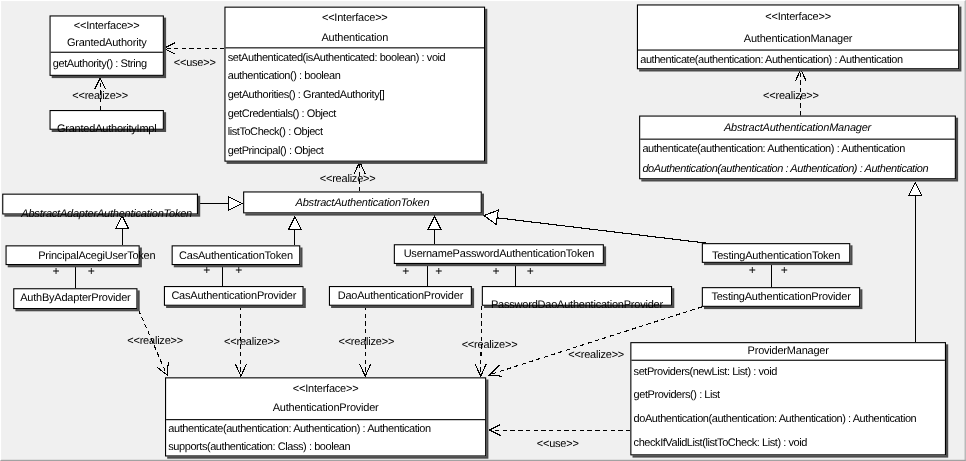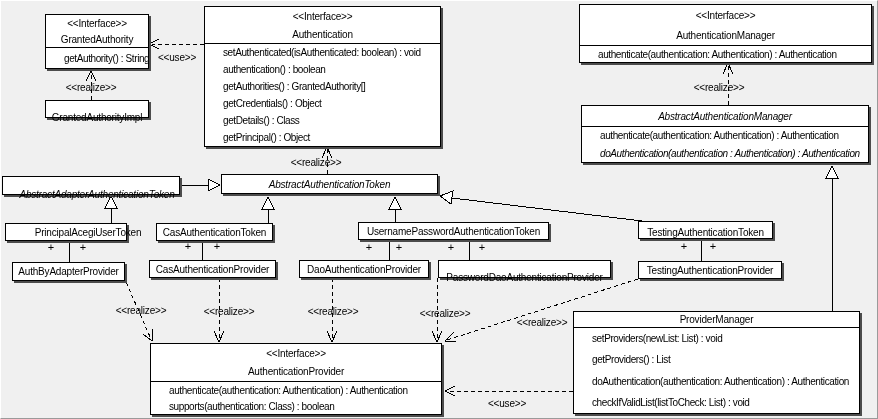--- a/index.html
+++ b/index.html
@@ -18,21 +18,21 @@
     box-shadow:2px 2px 0 #4c4c4c;box-sizing:border-box;z-index:2;
   }
   .uml-title{
     display:flex;flex-direction:column;justify-content:space-around;
     align-items:center;box-sizing:border-box;letter-spacing:-0.2px;
     overflow:visible;white-space:nowrap;
   }
   .uml-title.with-sep{border-bottom:1px solid #000;}
   .uml-methods{
     display:flex;flex-direction:column;justify-content:space-around;
-    padding-left:18px;box-sizing:border-box;
+    padding-left:2px;box-sizing:border-box;
   }
   .uml-method{white-space:nowrap;letter-spacing:-0.4px;}
   .italic{font-style:italic;}
   .edge-label{
     position:absolute;transform:translateX(-50%);white-space:nowrap;
     letter-spacing:-0.2px;z-index:3;
   }
   .plus-label{
     position:absolute;transform:translate(-50%,-50%);z-index:3;
     font-size:11px;
@@ -179,21 +179,21 @@
       <div class="uml-class" style="left: 203px; top: 5px; width: 237px; height: 141px;">
         <div class="uml-title with-sep" style="height: 37px;">
           <div>&lt;&lt;Interface&gt;&gt;</div>
           <div class="">Authentication</div>
         </div>
         <div class="uml-methods" style="height: 102px;">
           <div class="uml-method">setAuthenticated(isAuthenticated: boolean) : void</div>
           <div class="uml-method">authentication() : boolean</div>
           <div class="uml-method">getAuthorities() : GrantedAuthority[]</div>
           <div class="uml-method">getCredentials() : Object</div>
-          <div class="uml-method">getDetails() : Class</div>
+          <div class="uml-method">listToCheck() : Object</div>
           <div class="uml-method">getPrincipal() : Object</div>
         </div>
       </div>
       <div class="uml-class" style="left: 578px; top: 3px; width: 293px; height: 59px;">
         <div class="uml-title with-sep" style="height: 41px;">
           <div>&lt;&lt;Interface&gt;&gt;</div>
           <div class="">AuthenticationManager</div>
         </div>
         <div class="uml-methods" style="height: 16px;">
           <div class="uml-method">authenticate(authentication: Authentication) : Authentication</div>

